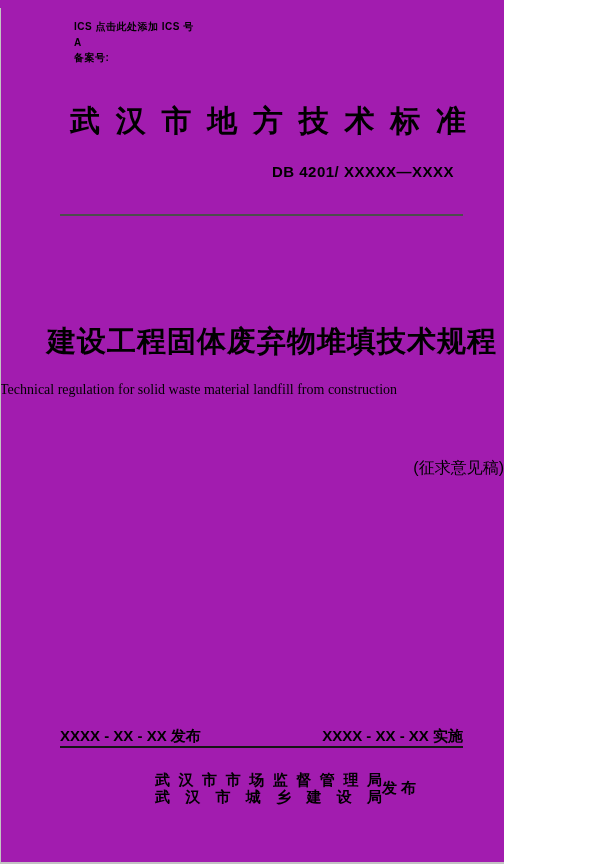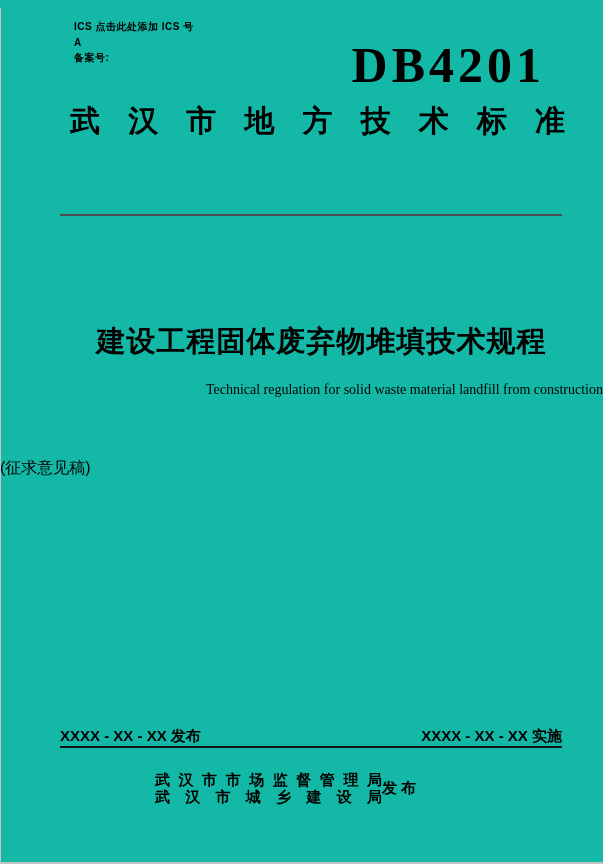--- a/index.html
+++ b/index.html
@@ -1,22 +1,22 @@
 <!DOCTYPE html>
 <html><head>
 <meta charset="utf-8">
 <style>
   * { margin:0; padding:0; box-sizing:border-box; }
   html,body { background:#ffffff; }
   body { width:611px; height:864px; overflow:hidden; }
 
   .page {
     position:relative;
-    width:603px; height:864px;
-    background:#14b8a6;
+    width:504px; height:864px;
+    background:#a21caf;
     color:#000;
     font-family:"Liberation Sans", sans-serif;
   }
 
   
   .edge-left  { position:absolute; left:0; top:8px; bottom:0; width:1px; background:#c3c3c3; }
   .edge-bottom{ position:absolute; left:0; right:0; bottom:0; height:2px; background:#c3c3c3; }
 
   
   .ics-block {
@@ -53,28 +53,28 @@
   .title-cn {
     position:absolute; left:0; right:0; top:321px;
     text-align:center;
     font-size:29px; font-weight:bold; letter-spacing:1px;
     line-height:40px;
     padding-left:40px;
   }
 
   .title-en {
     position:absolute; left:0; right:0; top:380px;
-    text-align:right;
+    text-align:left;
     font-family:"Liberation Serif", serif;
     font-size:14px; line-height:20px;
   }
 
   .draft-note {
     position:absolute; left:0; right:0; top:458px;
-    text-align:left;
+    text-align:right;
     font-size:16px; line-height:20px;
   }
 
   .dates-row {
     position:absolute; left:60px; right:41px; top:727px;
     display:flex; justify-content:space-between;
     font-size:15px; font-weight:bold;
     line-height:18px;
     gap:44px;
   }
@@ -102,34 +102,34 @@
 <body>
 
 <div class="page">
 
   <div class="ics-block">
     <div>ICS 点击此处添加 ICS 号</div>
     <div>A</div>
     <div>备案号:</div>
   </div>
 
-  <div class="db-logo">DB4201</div>
 
   <div class="standard-type-row justify-chars">
       <span>武</span>
       <span>汉</span>
       <span>市</span>
       <span>地</span>
       <span>方</span>
       <span>技</span>
       <span>术</span>
       <span>标</span>
       <span>准</span>
     </div>
 
+  <div class="standard-code">DB 4201/ XXXXX—XXXX</div>
 
   <div class="rule-top"></div>
 
   <div class="title-cn">建设工程固体废弃物堆填技术规程</div>
 
   <div class="title-en">Technical regulation for solid waste material landfill from construction</div>
 
   <div class="draft-note">(征求意见稿)</div>
 
   <div class="dates-row">

